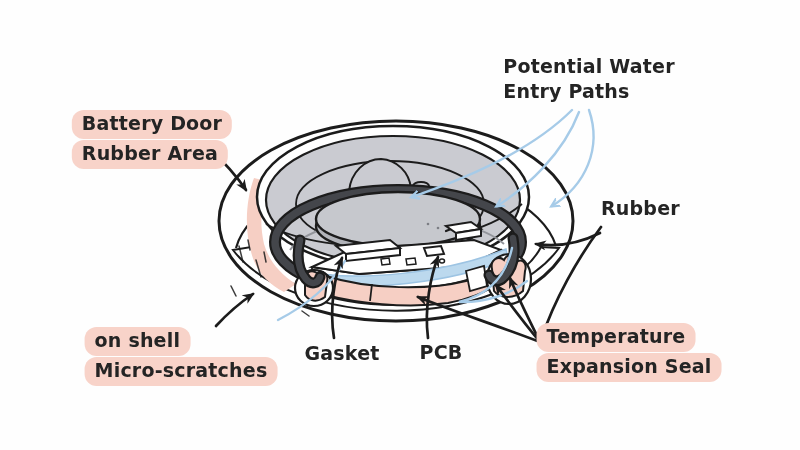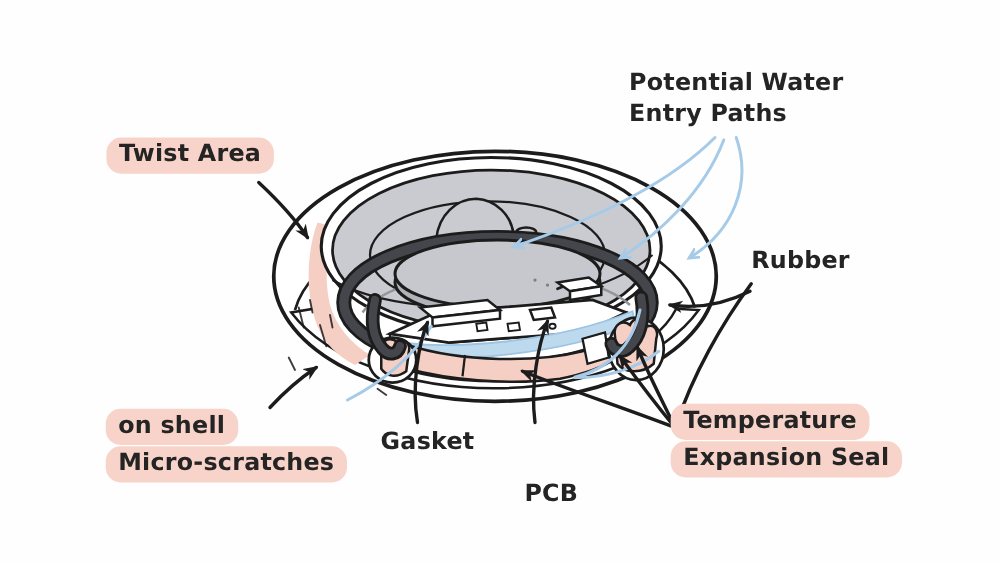--- a/index.html
+++ b/index.html
@@ -146,37 +146,38 @@
     <path d="M 540,342 C 529,319 518,298 510,278" marker-end="url(#ah)"></path>
   </g>
 </svg>
 
 <div class="label centered" style="left:589px;top:54px;">
   <div class="line"><span>Potential Water</span></div>
   <div class="line"><span>Entry Paths</span></div>
 </div>
 
 <div class="label centered" style="left:152px;top:110px;">
-  <div class="line"><span class="pill">Twist Area</span></div>
+  <div class="line"><span class="pill">Battery Door</span></div>
+  <div class="line"><span class="pill">Rubber Area</span></div>
 </div>
 
 <div class="label" style="left:601px;top:196px;text-align:left;">
   <div class="line"><span>Rubber</span></div>
 </div>
 
 <div class="label centered" style="left:181px;top:327px;">
   <div class="line"><span class="pill">on shell</span></div>
   <div class="line"><span class="pill">Micro-scratches</span></div>
 </div>
 
 <div class="label centered" style="left:342px;top:341px;">
   <span>Gasket</span>
 </div>
 
-<div class="label centered" style="left:441px;top:340px;margin-top:43px;">
+<div class="label centered" style="left:441px;top:340px;">
   <span>PCB</span>
 </div>
 
 <div class="label centered" style="left:629px;top:323px;">
   <div class="line"><span class="pill">Temperature</span></div>
   <div class="line"><span class="pill">Expansion Seal</span></div>
 </div>
 
 </div>
 

